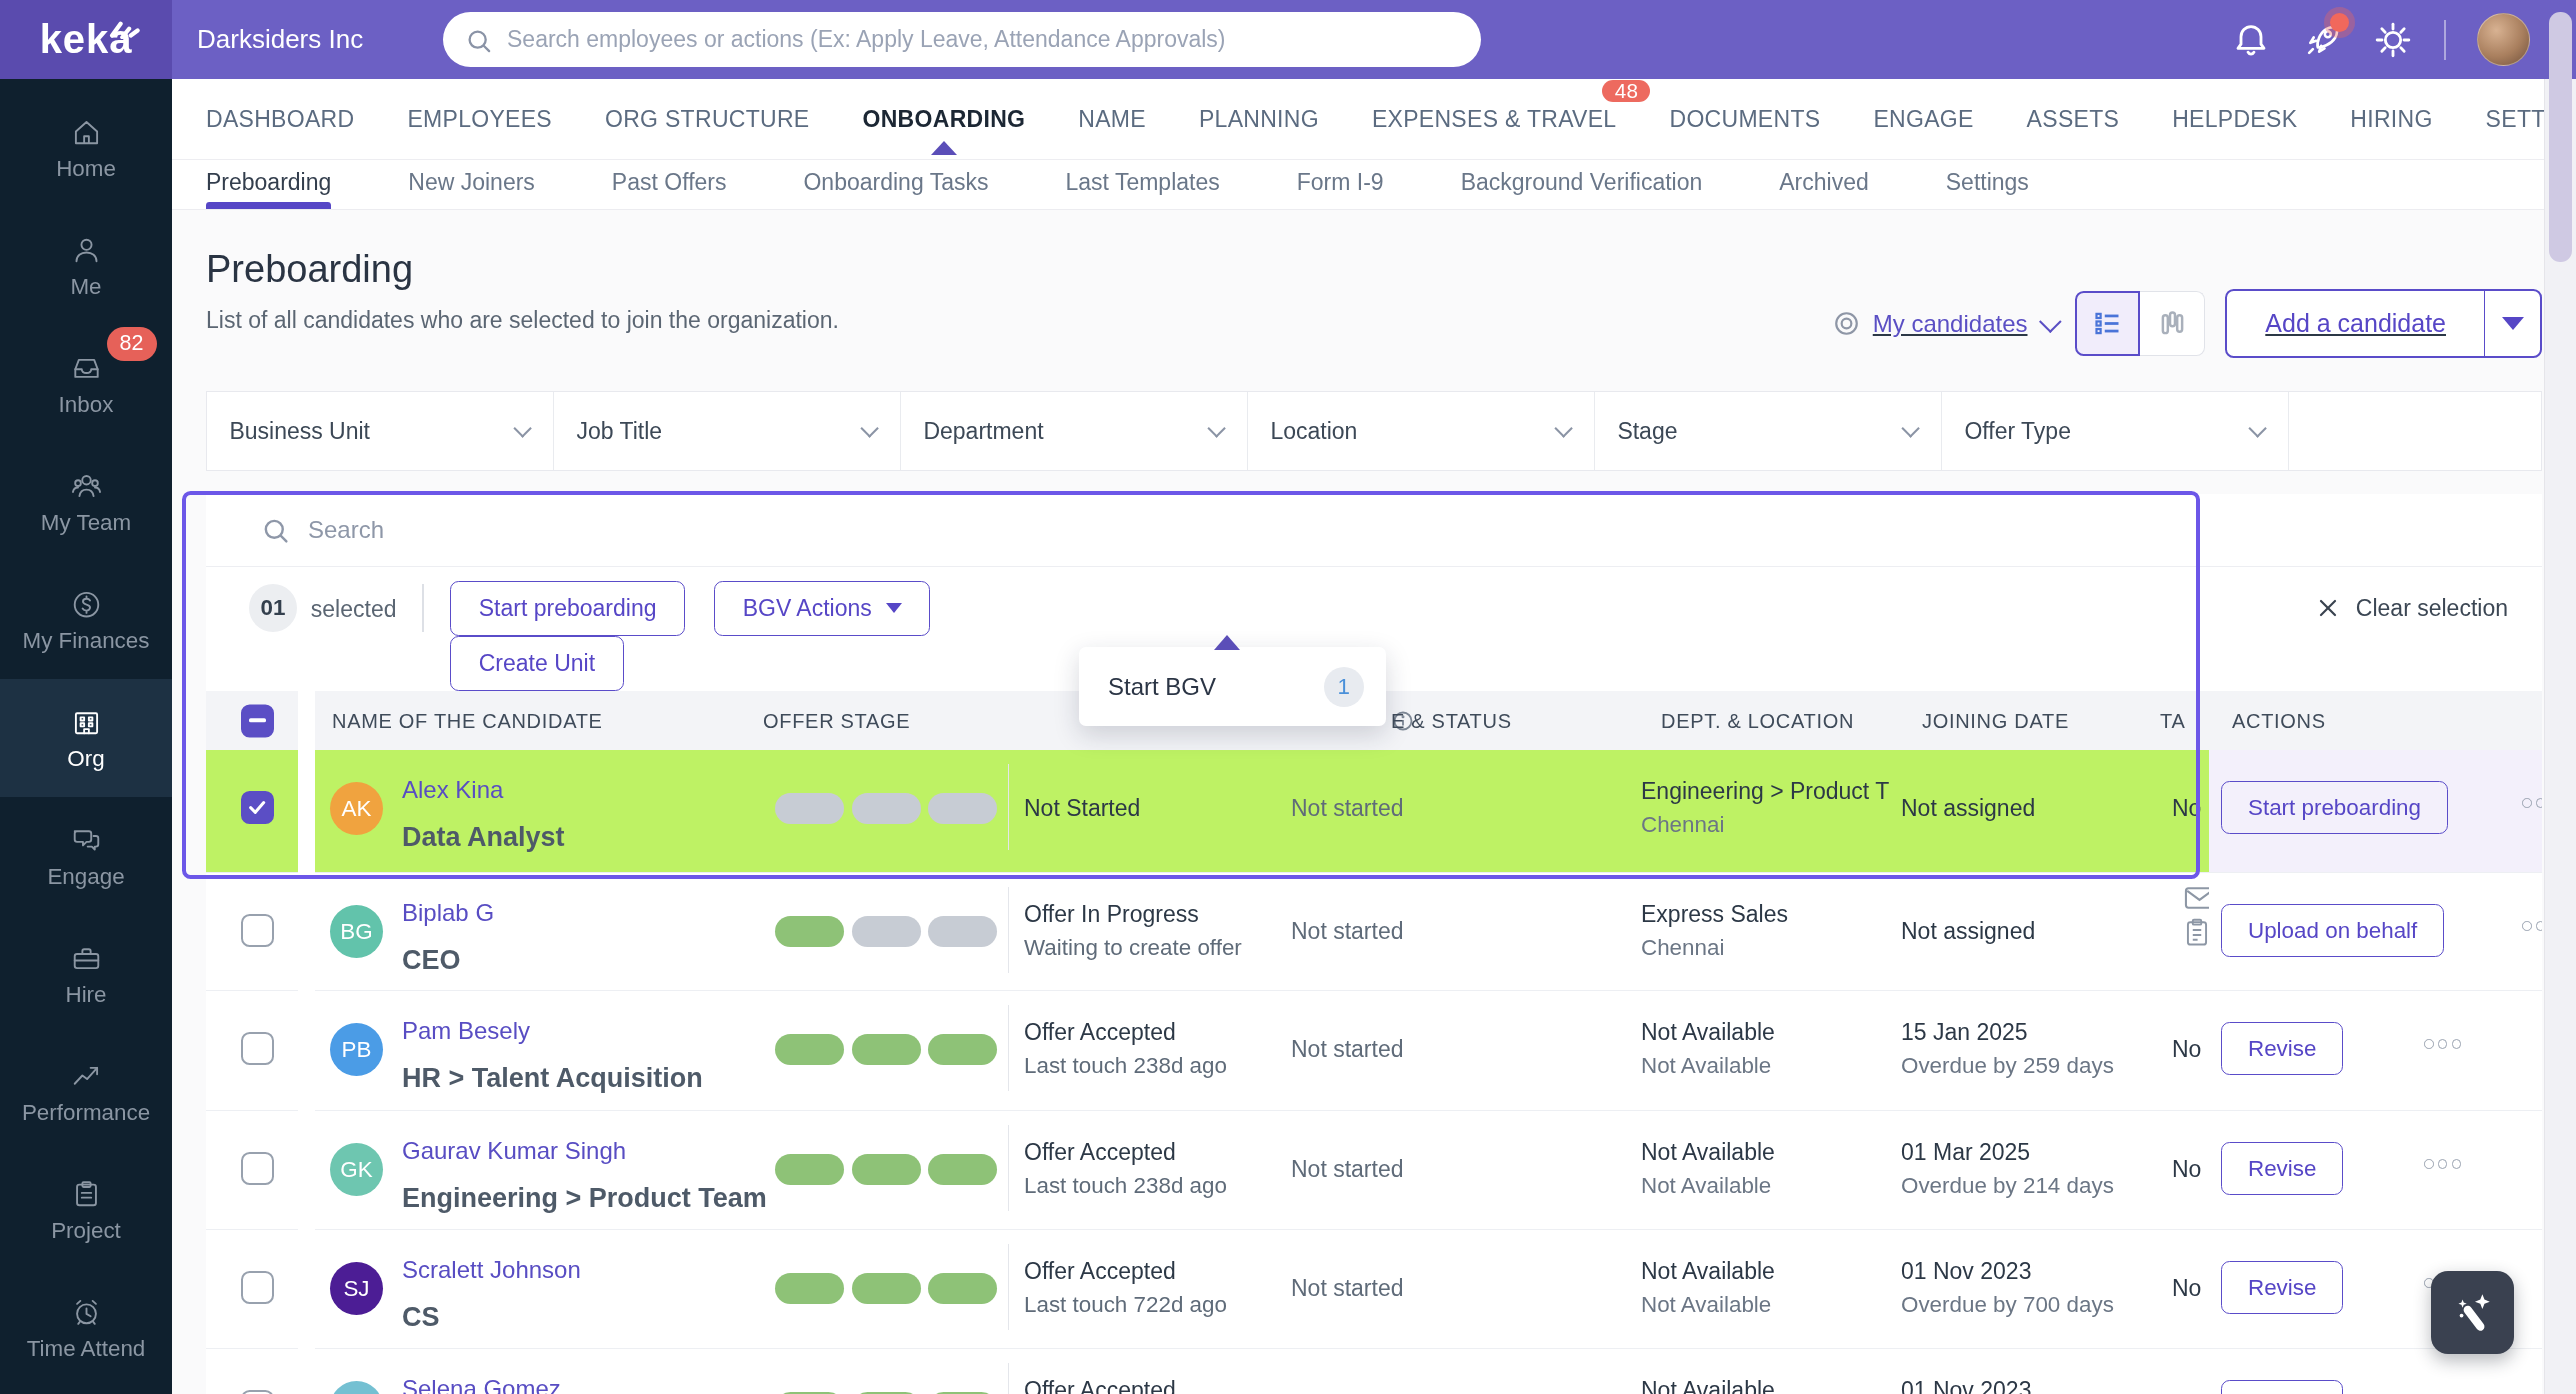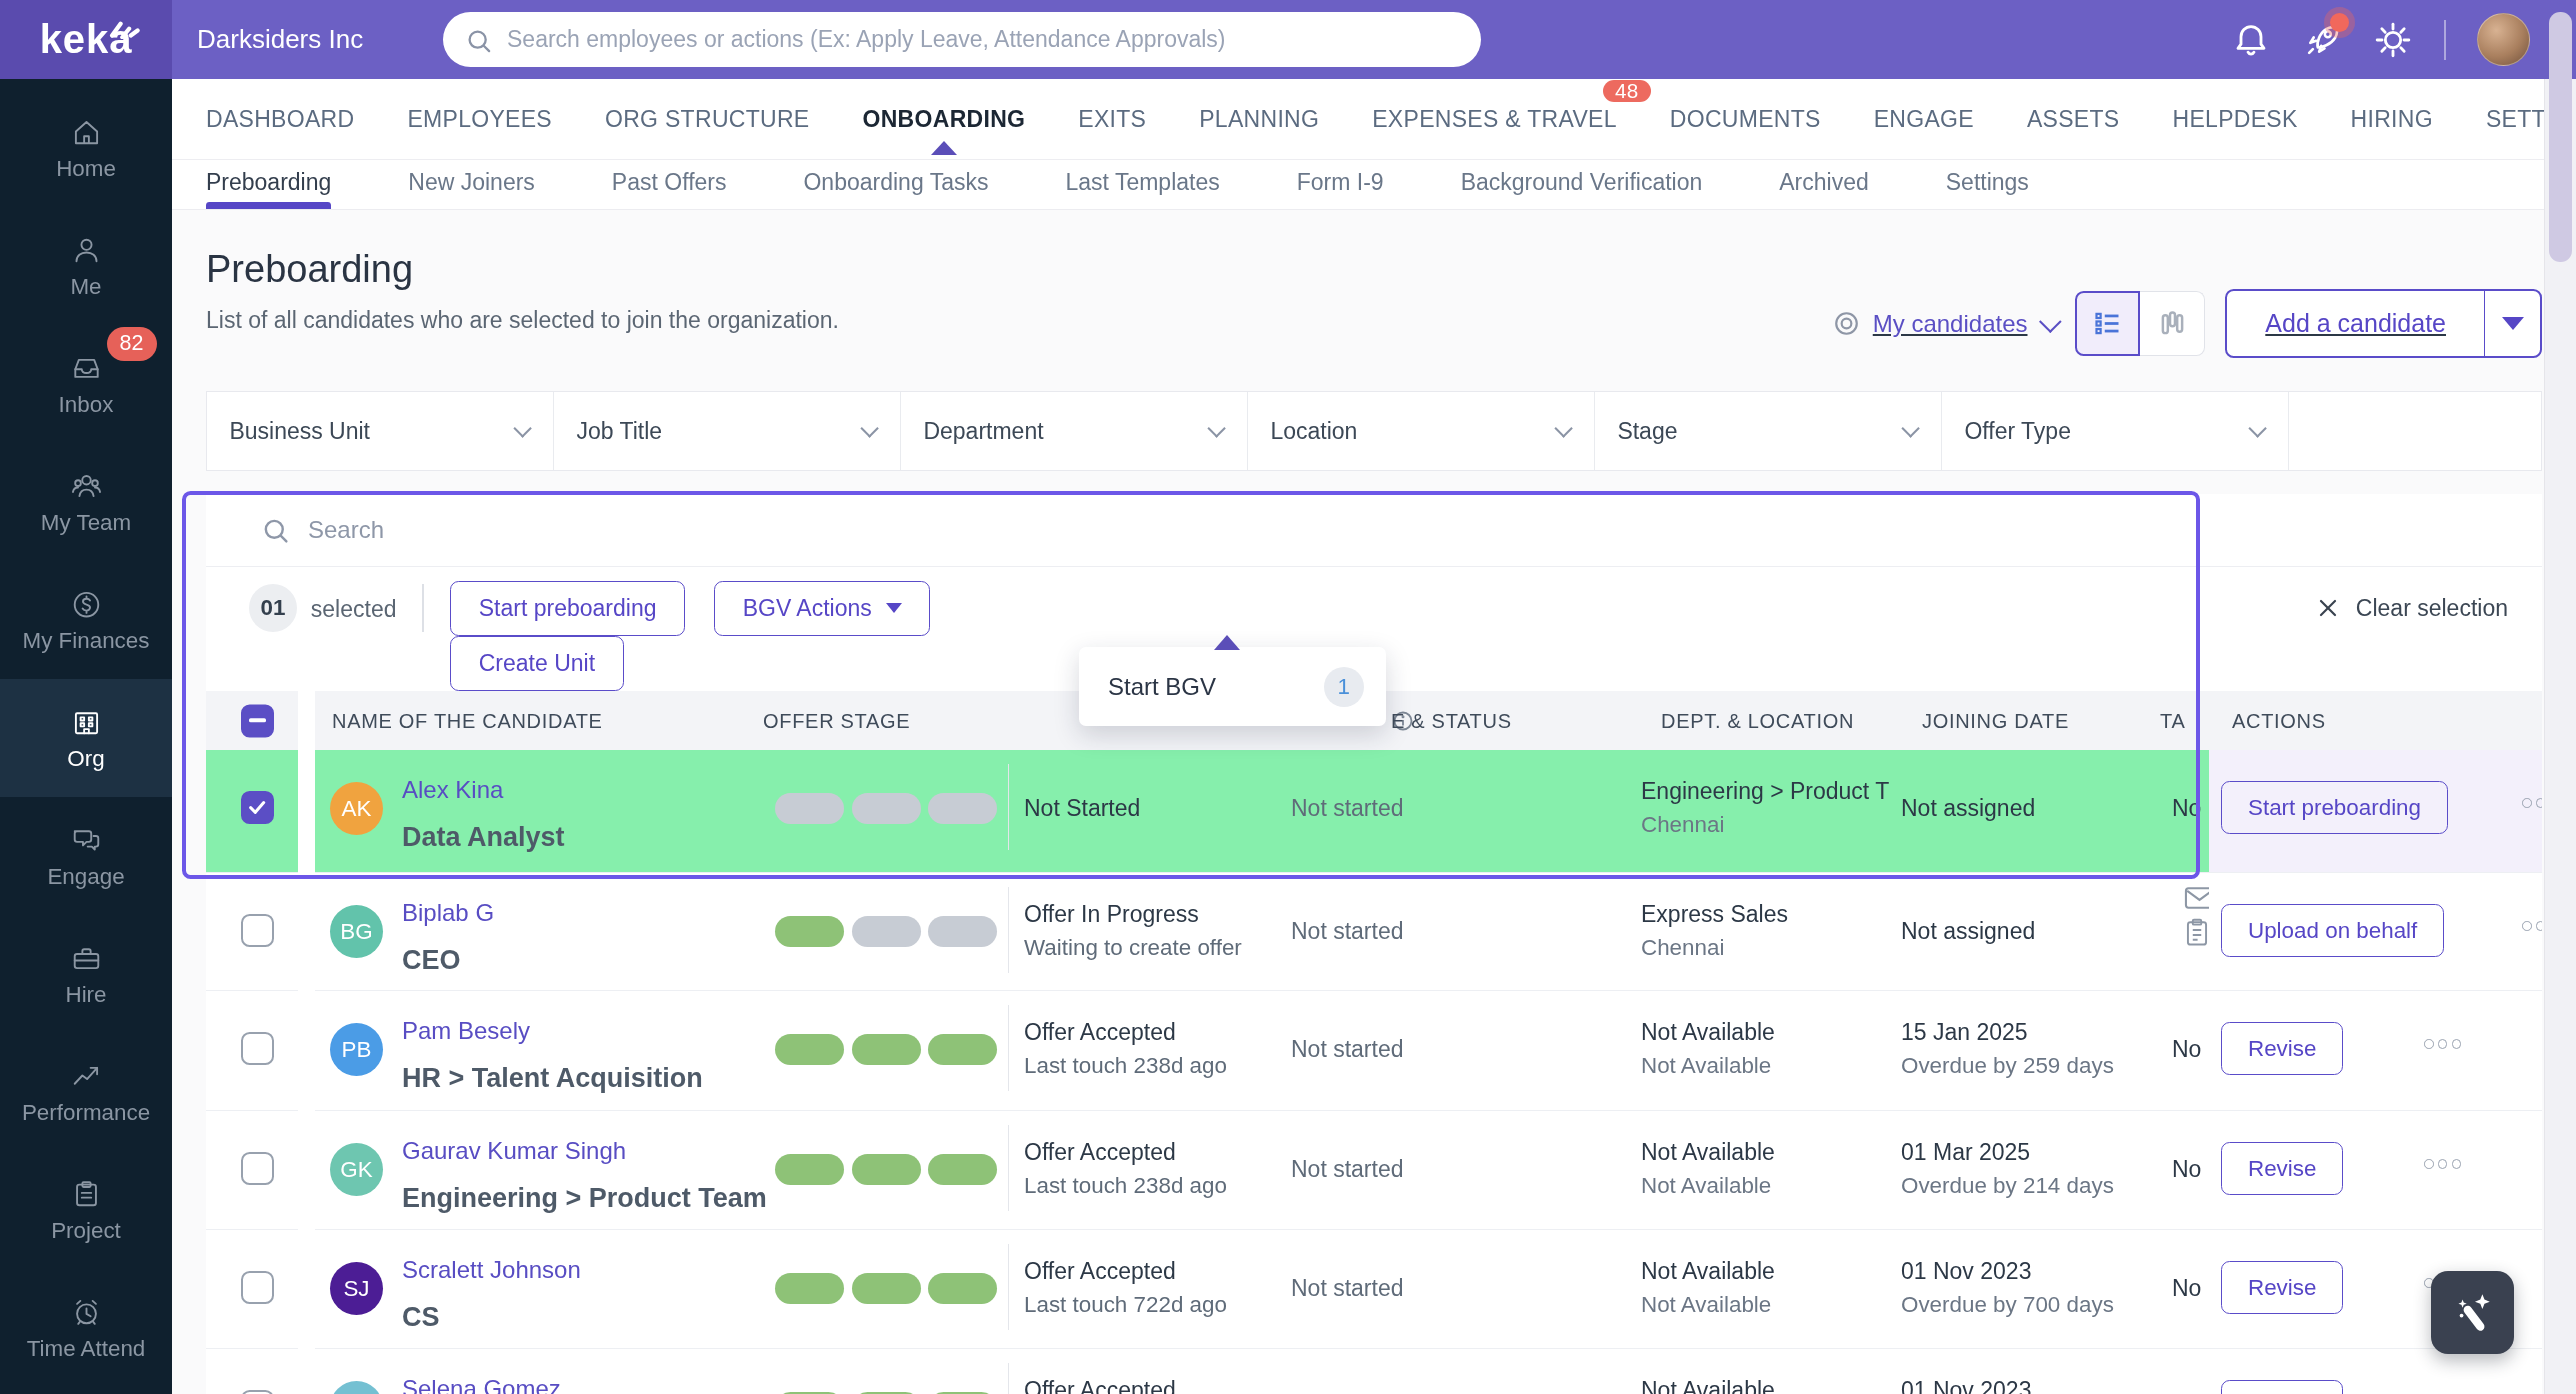--- a/index.html
+++ b/index.html
@@ -89,21 +89,21 @@
       font-family:inherit;padding:0 27.6px;margin-right:29px;cursor:pointer;display:flex;align-items:center;gap:13.8px;}
   .clear-sel{margin-left:auto;display:flex;align-items:center;gap:15.5px;font-size:23px;color:#3c4754;margin-top:13.8px;cursor:pointer;}
 
   .thead{height:59px;background:#f3f4f7;position:relative;font-size:20px;color:#3f4b5a;letter-spacing:0.7px;font-weight:500;}
   .thead span,.thead .hcell{position:absolute;top:50%;transform:translateY(-50%);white-space:nowrap;}
   .h-check{left:35px;}.h-name{left:126px;}.h-offer{left:557px;}.h-status{left:1185px;display:flex;align-items:center;gap:8.6px;}
   .h-dept{left:1455px;}.h-join{left:1716px;}.h-tasks{left:1954px;}.h-actions{left:2026px;}
 
   .rows{position:relative;}
   .trow{position:relative;border-bottom:0.9px solid #edeff3;background:#fff;}
-  .trow.selected{background:#86efac;}
+  .trow.selected{background:#bef264;}
   .trow > *{position:absolute;}
   .r-check{left:35px;top:41px;}
   .cbx{width:33px;height:33px;border-radius:8.6px;border:2.6px solid #98a1ae;background:#fff;box-sizing:border-box;
       display:flex;align-items:center;justify-content:center;cursor:pointer;}
   .cbx.on{background:#5b4ec5;border-color:#5b4ec5;}
   .cbx.indet{background:#5b4ec5;border-color:#5b4ec5;}
   .cbx .minus{width:17px;height:4.3px;background:#fff;border-radius:1.7px;}
   .r-avatar{left:124px;top:32px;width:53px;height:53px;border-radius:50%;color:#fff;font-size:22.4px;display:flex;align-items:center;justify-content:center;}
   .r-name{left:196px;top:26px;font-size:24px;color:#584dc3;cursor:pointer;white-space:nowrap;}
   .r-role{left:196px;top:72px;font-size:27px;color:#4e5a68;white-space:nowrap;font-weight:bold;}
@@ -284,21 +284,21 @@
           <span>Time Attend</span>
         </div>
       </nav>
 
     <main class="main">
       <div class="mainnav" id="mainnav">
           <div class="nav-item"><span>DASHBOARD</span></div>
           <div class="nav-item"><span>EMPLOYEES</span></div>
           <div class="nav-item"><span>ORG STRUCTURE</span></div>
           <div class="nav-item active"><span>ONBOARDING</span><span class="nav-tri"></span></div>
-          <div class="nav-item"><span>EXITS</span></div>
+          <div class="nav-item"><span>NAME</span></div>
           <div class="nav-item"><span>PLANNING</span></div>
           <div class="nav-item"><span>EXPENSES &amp; TRAVEL</span><span class="nav-badge">48</span></div>
           <div class="nav-item"><span>DOCUMENTS</span></div>
           <div class="nav-item"><span>ENGAGE</span></div>
           <div class="nav-item"><span>ASSETS</span></div>
           <div class="nav-item"><span>HELPDESK</span></div>
           <div class="nav-item"><span>HIRING</span></div>
           <div class="nav-item"><span>SETTINGS</span></div>
         </div>
       <div class="subnav" id="subnav">

